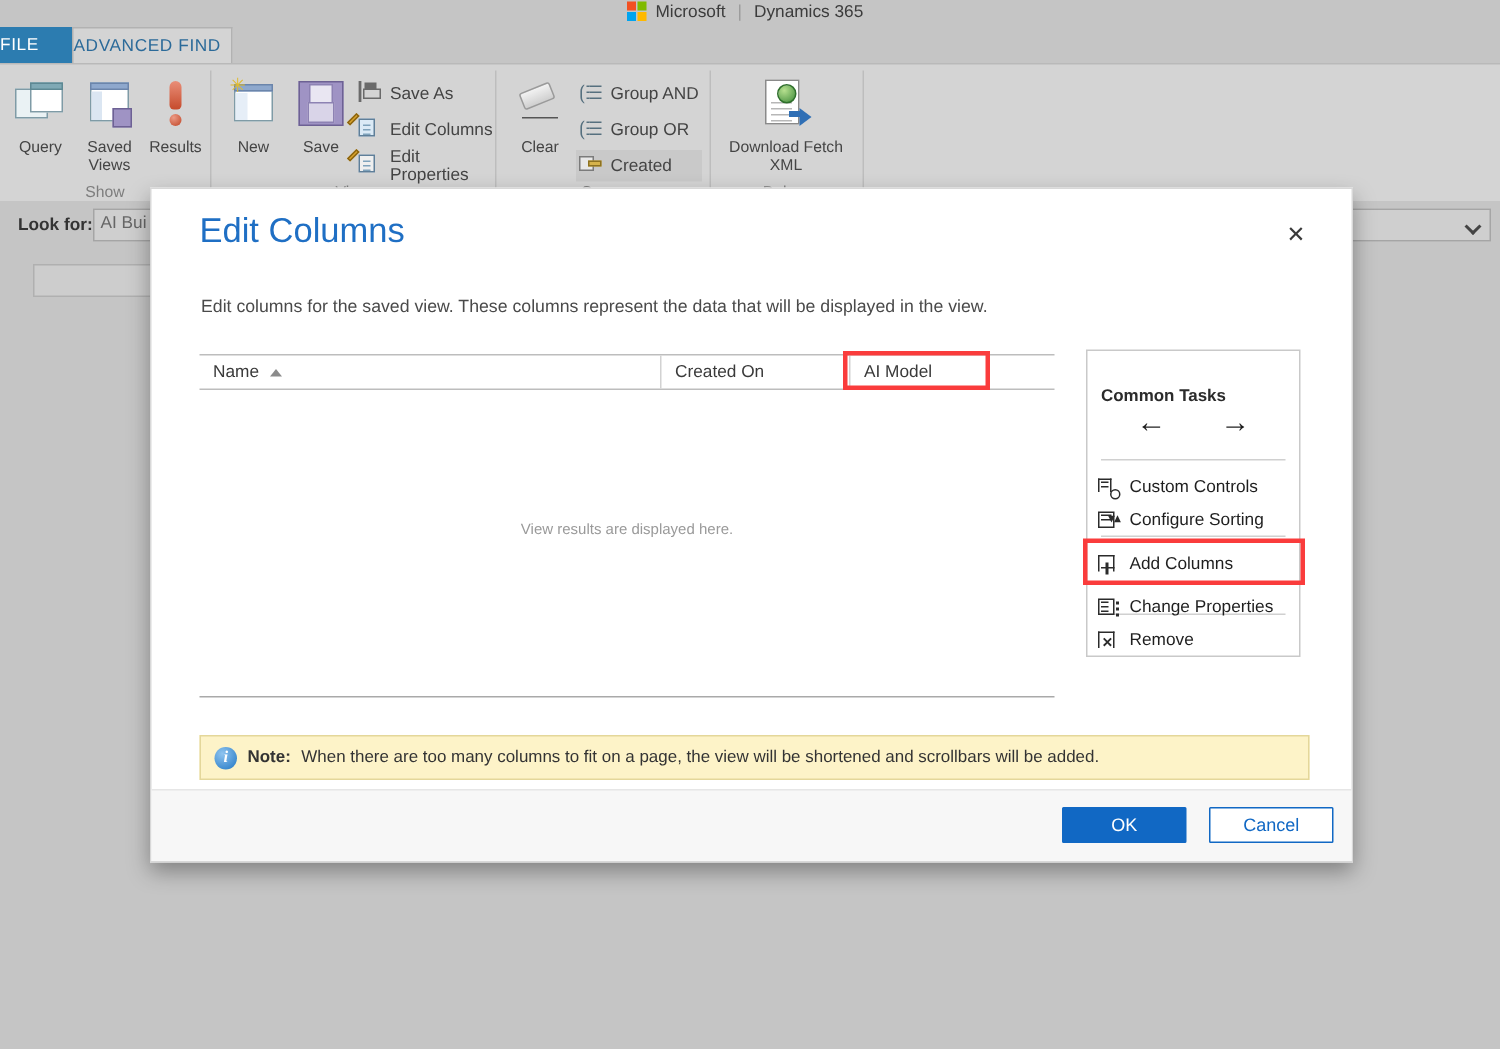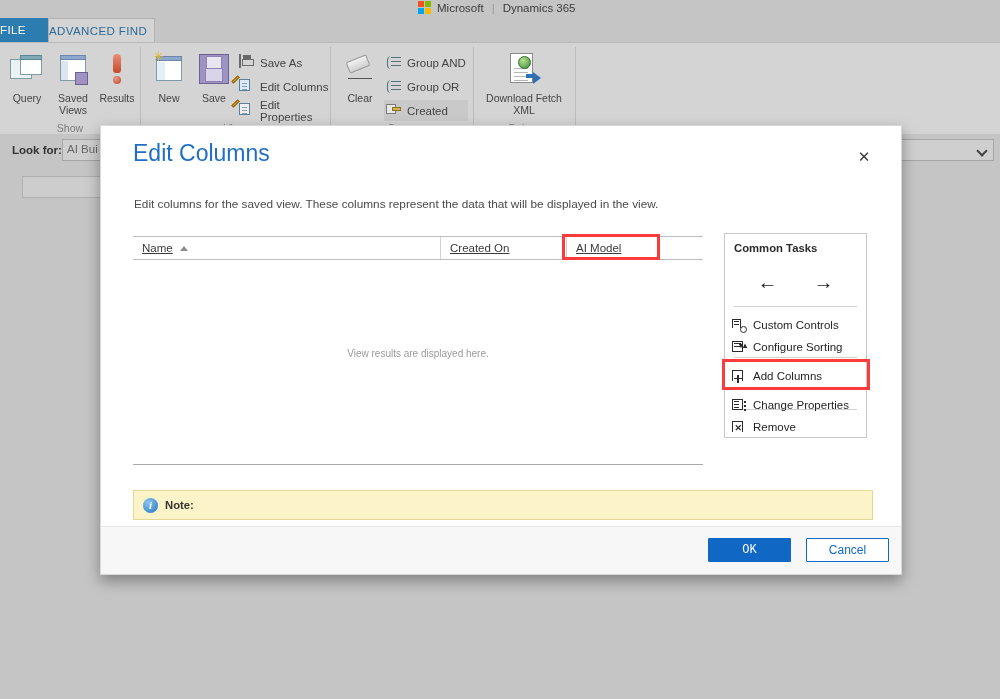--- a/index.html
+++ b/index.html
@@ -191,21 +191,20 @@
   .grid-area { position: absolute; left: 32px; top: 110px; width: 570px; }
   .grid-head {
     position: relative; height: 24px;
     border-top: 1px solid #bdbdbd; border-bottom: 1px solid #bdbdbd;
     display: flex; align-items: stretch; background: #fff;
   }
   .gh-cell {
     position: relative; display: flex; align-items: center;
     font-size: 11.5px; color: #3a3a3a; padding-left: 9px;
     border-right: 1px solid #d2d2d2;
-    text-decoration: underline;
   }
   .gh-cell.c-name { width: 308px; }
   .gh-cell.c-created { width: 126px; }
   .gh-cell.c-ai { width: 92px; }
   .gh-cell.c-blank { width: 42px; border-right: none; }
   .sort-asc {
     display: inline-block; margin-left: 7px; width: 0; height: 0;
     border-left: 4px solid transparent; border-right: 4px solid transparent;
     border-bottom: 5px solid #8b8b8b;
   }
@@ -226,21 +225,21 @@
     position: absolute; left: 32px; top: 338px; width: 570px;
     height: 1px; background: #a9a9a9;
   }
 
   
   .ctask {
     position: absolute; left: 623px; top: 107px; width: 143px; height: 205px;
     border: 1px solid #c9c9c9; background: #fff;
   }
   .ctask-title {
-    position: absolute; left: 9px; top: 8px; font-size: 11.3px;
+    position: absolute; left: 9px; top: 24px; font-size: 11.3px;
     font-weight: bold; color: #2b2b2b;
   }
   .ctask-arrows {
     position: absolute; left: 0; right: 0; top: 30px; height: 36px;
     display: flex; align-items: center; justify-content: center; gap: 36px;
   }
   .arrow-btn {
     font-size: 20px; color: #1b1b1b; cursor: pointer; line-height: 1;
     user-select: none;
   }
@@ -288,21 +287,21 @@
   
   .dlg-foot {
     position: absolute; left: 0; bottom: 0; width: 100%; height: 48px;
     background: #f7f7f7; border-top: 1px solid #e6e6e6;
   }
   .btn {
     position: absolute; top: 11px; height: 24px; width: 83px;
     font-size: 12px; cursor: pointer; line-height: 22px; text-align: center;
     border-radius: 1px;
   }
-  .btn-ok { right: 110px; background: #1168c4; color: #fff; border: 1px solid #1168c4; font-family: Liberation Mono, monospace; }
+  .btn-ok { right: 110px; background: #1168c4; color: #fff; border: 1px solid #1168c4; }
   .btn-cancel { right: 12px; background: #fff; color: #1168c4; border: 1px solid #1168c4; }
 </style>
 </head>
 <body>
 
 <div id="root">
 
   <div class="brandbar">
     <div class="brandwrap">
       <span class="ms-logo">
@@ -587,20 +586,21 @@
           <span class="ti-box open-b"></span>
           <span class="ti-x">✕</span>
         </span>
         <span>Remove</span>
       </div>
     </div>
 
     <div class="note">
       <span class="note-ico">i</span>
       <b>Note:</b>
+      <span>When there are too many columns to fit on a page, the view will be shortened and scrollbars will be added.</span>
     </div>
 
     <div class="dlg-foot">
       <div class="btn btn-ok">OK</div>
       <div class="btn btn-cancel">Cancel</div>
     </div>
   </div>
 
   <div class="hl-red" id="hl-ai"></div>
   <div class="hl-red" id="hl-addcols"></div>

